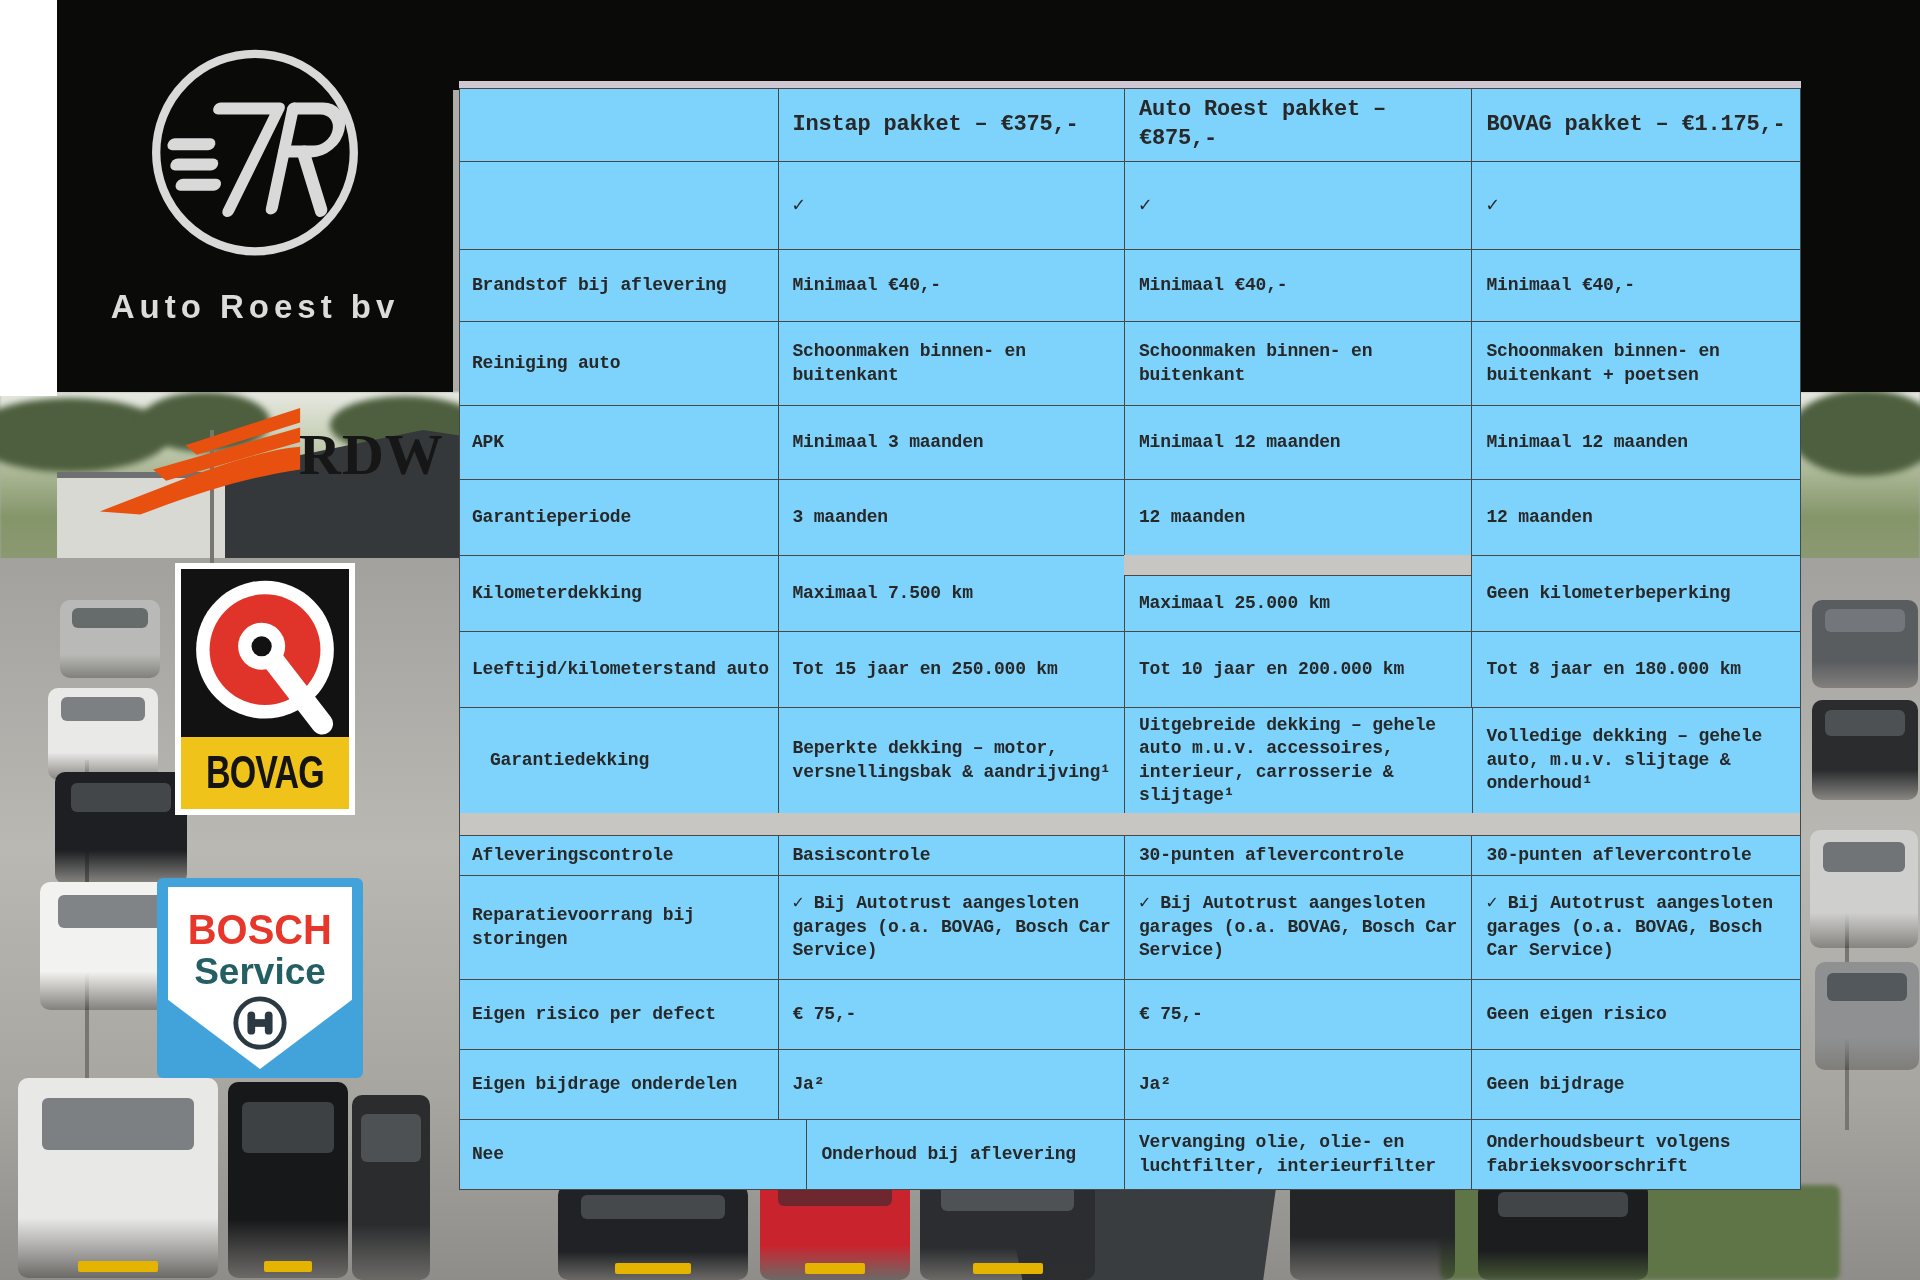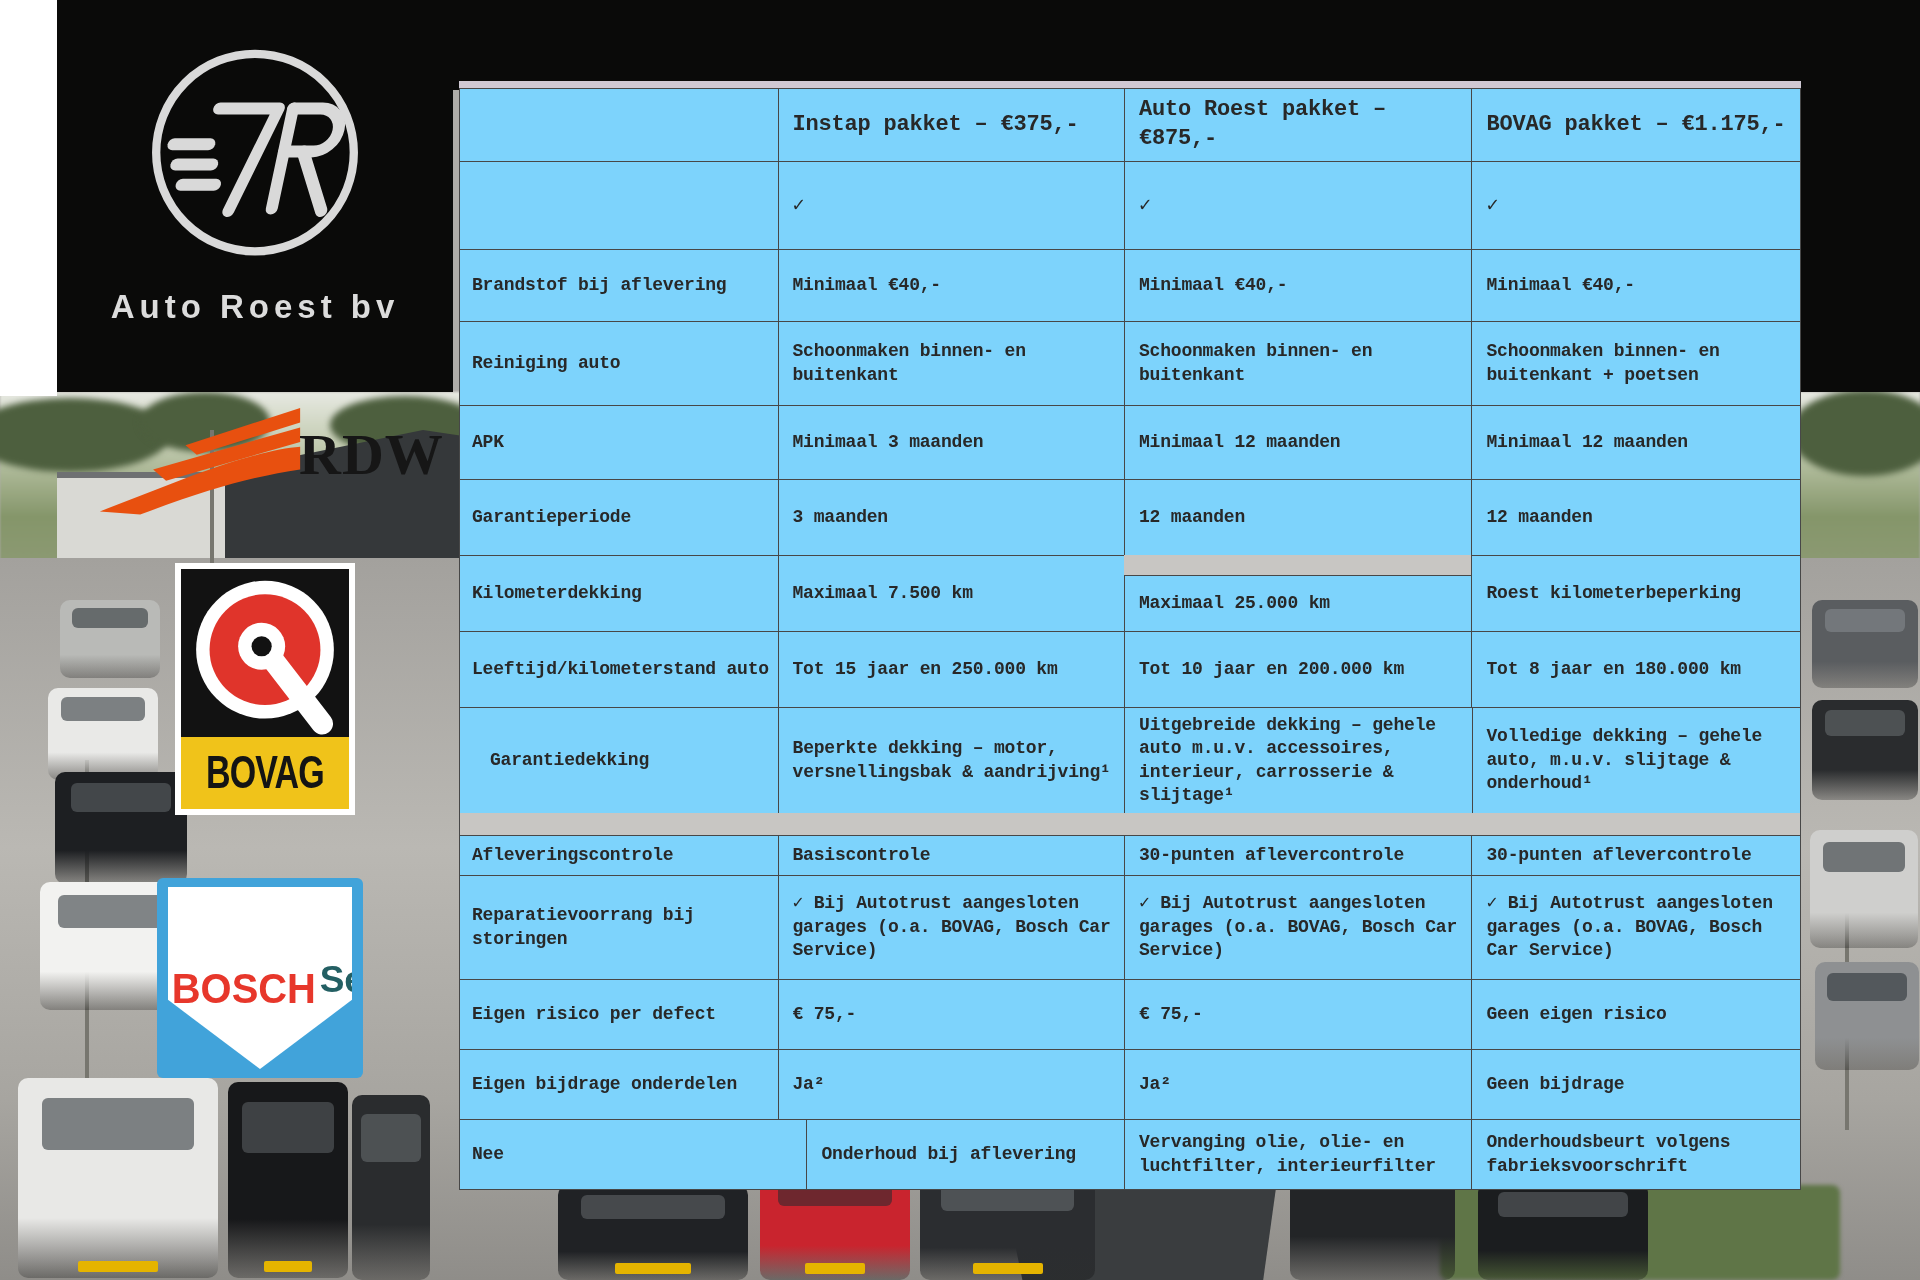--- a/index.html
+++ b/index.html
@@ -51,21 +51,21 @@
          z-index:3;padding:6px;box-sizing:border-box;display:flex;flex-direction:column;}
   .bovag-band{height:72px;background:#f0c31a;display:flex;align-items:center;justify-content:center;}
   .bovag-word{font-weight:900;color:#141414;font-size:37px;letter-spacing:-1px;
               transform:scaleY(1.25) scaleX(0.92);}
 
   
   .bosch{position:absolute;left:157px;top:878px;width:206px;height:200px;background:#41a3da;
          border-radius:6px;z-index:3;}
   .bosch-shield{position:absolute;left:11px;top:9px;width:184px;height:182px;background:#ffffff;
         clip-path:polygon(0 0,100% 0,100% 62%,50% 100%,0 62%);
-        display:flex;flex-direction:row;align-items:center;}
+        display:flex;flex-direction:column;align-items:center;}
   .bosch-l1{margin-top:22px;font-weight:900;font-size:42px;letter-spacing:0px;color:#e7372b;
             line-height:1;transform:scaleX(0.95);}
   .bosch-l2{margin-top:2px;font-weight:bold;font-size:37px;color:#235f63;line-height:1;}
   .bosch-anchor{margin-top:4px;}
 
   
   .lav{position:absolute;left:459px;top:81px;width:1342px;height:8px;background:#cfc8d3;z-index:3;}
   .pkg-table{position:absolute;left:459px;top:88px;width:1342px;z-index:3;
              border:1px solid #474747;box-sizing:border-box;background:#c8c6c3;
              color:#282828;}
@@ -308,21 +308,21 @@
         <div class="tcell" style="width: 318px;">
           <span>Kilometerdekking</span>
         </div>
         <div class="tcell" style="width: 347px;">
           <span>Maximaal 7.500 km</span>
         </div>
         <div class="tcell" style="width: 348px; margin-top: 20px;">
           <span>Maximaal 25.000 km</span>
         </div>
         <div class="tcell" style="width: 329px;">
-          <span>Roest kilometerbeperking</span>
+          <span>Geen kilometerbeperking</span>
         </div>
       </div>
       <div class="trow" style="height: 76px;">
         <div class="tcell" style="width: 318px;">
           <span>Leeftijd/kilometerstand auto</span>
         </div>
         <div class="tcell" style="width: 347px;">
           <span>Tot 15 jaar en 250.000 km</span>
         </div>
         <div class="tcell" style="width: 348px;">

